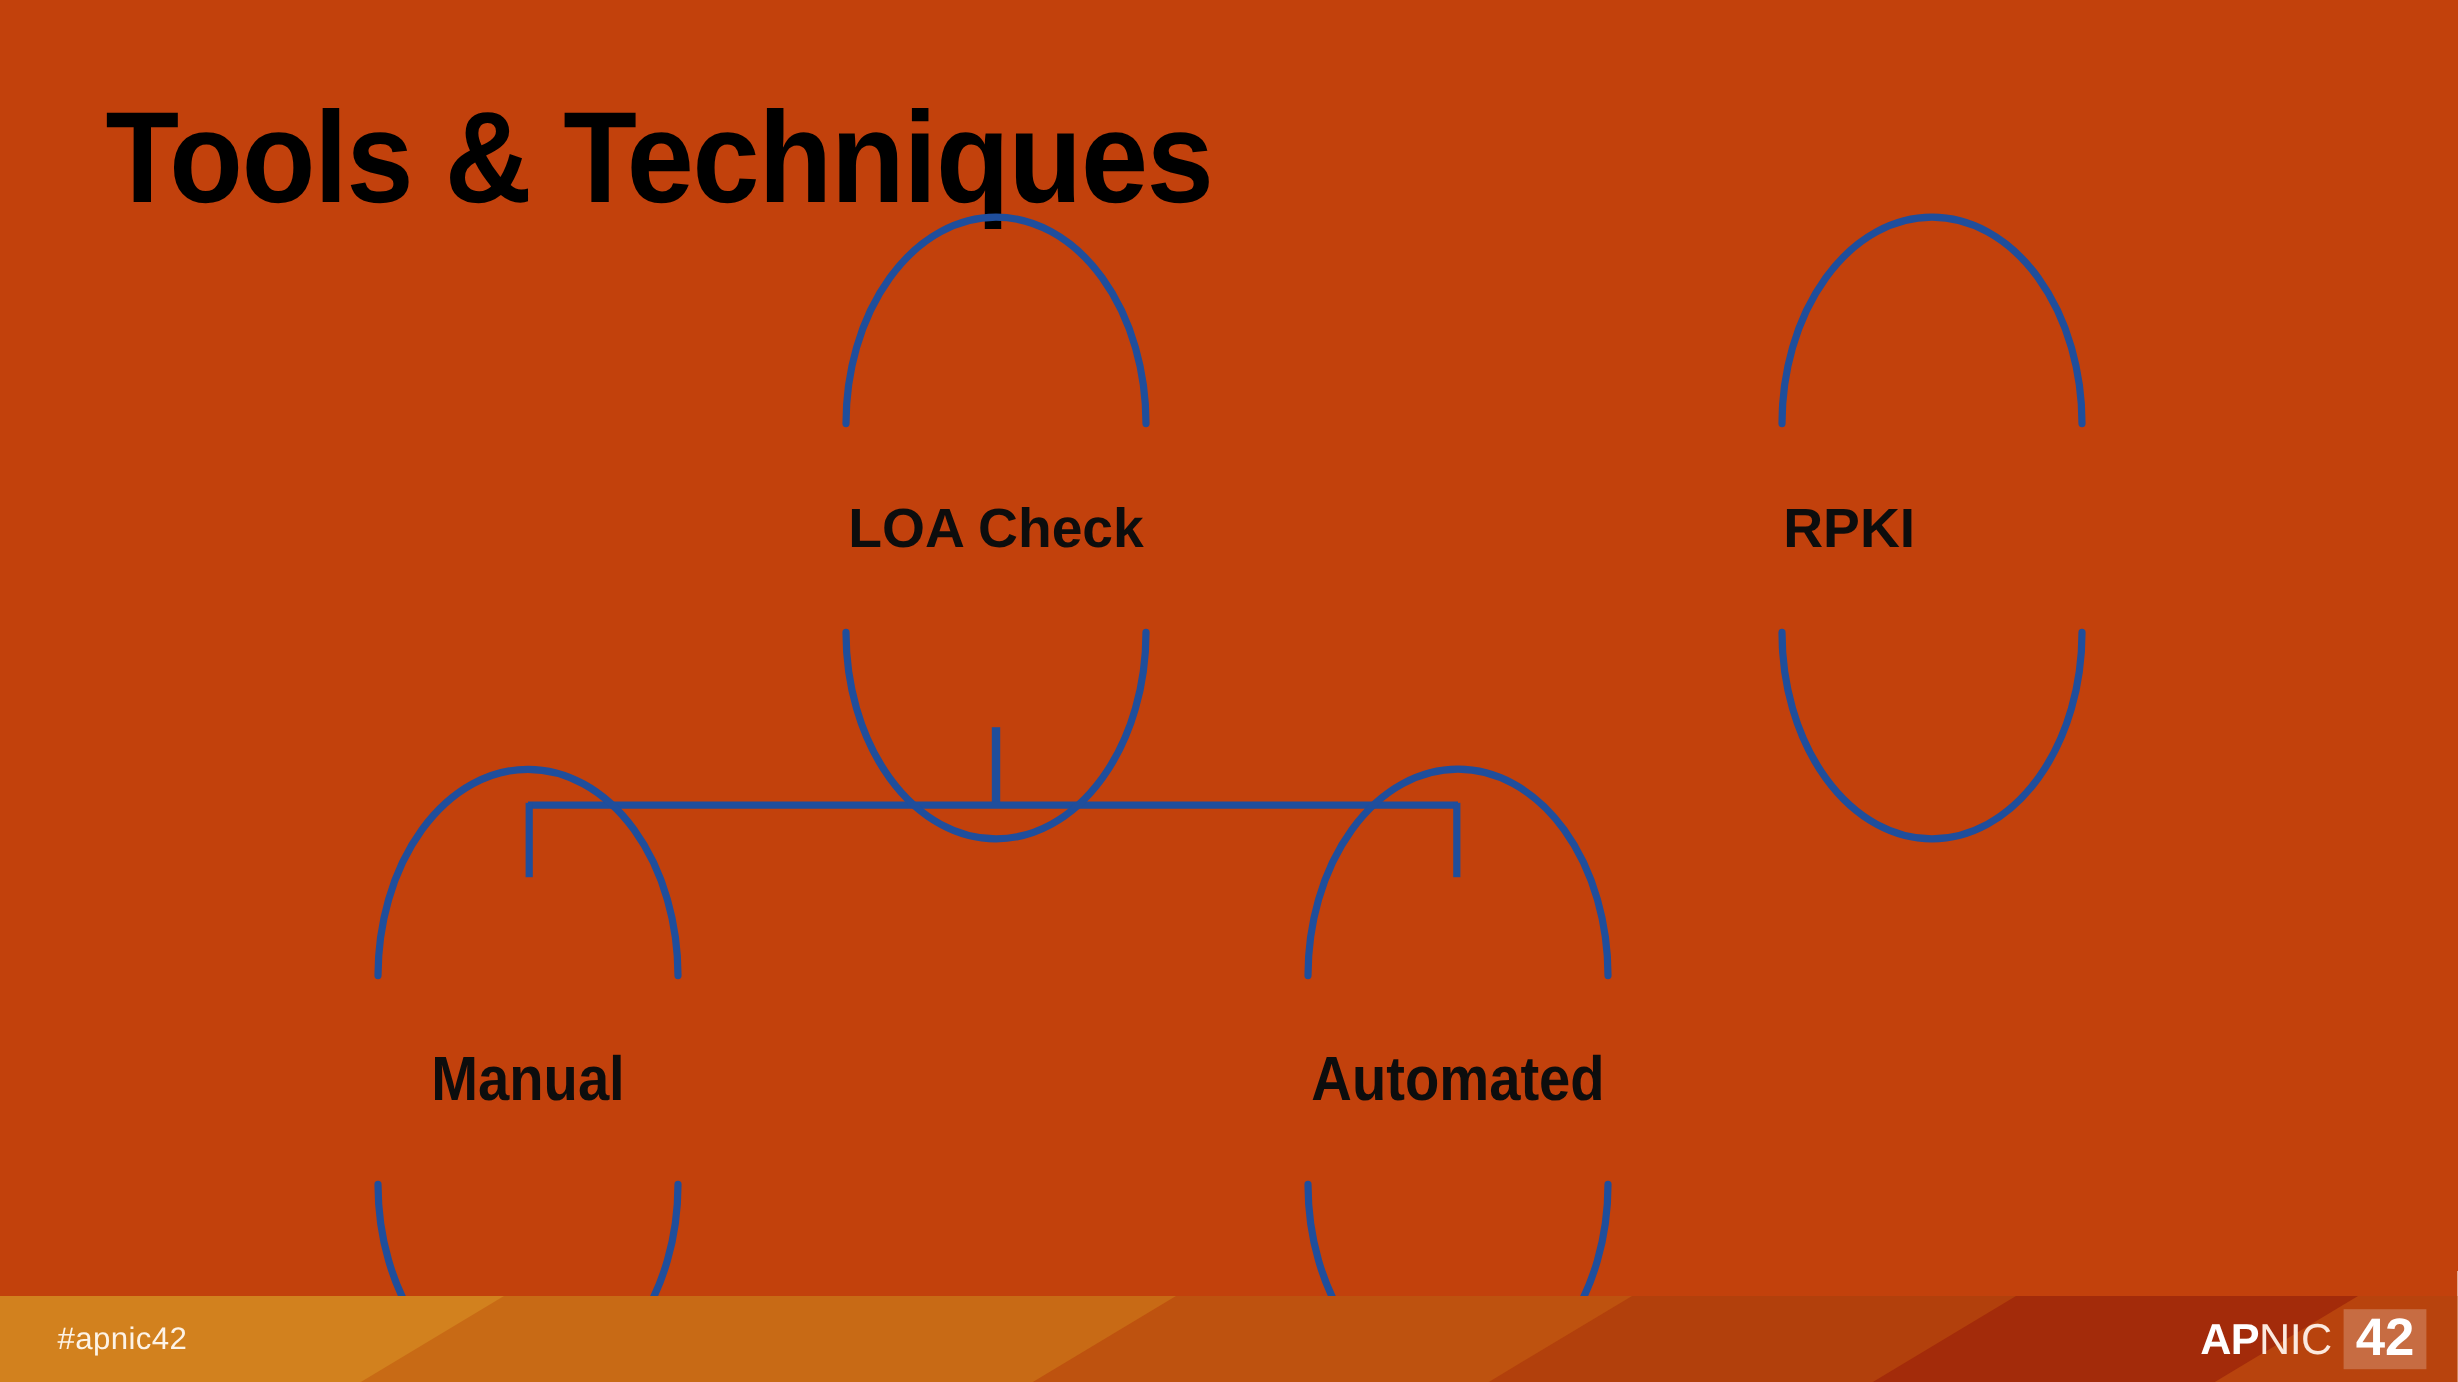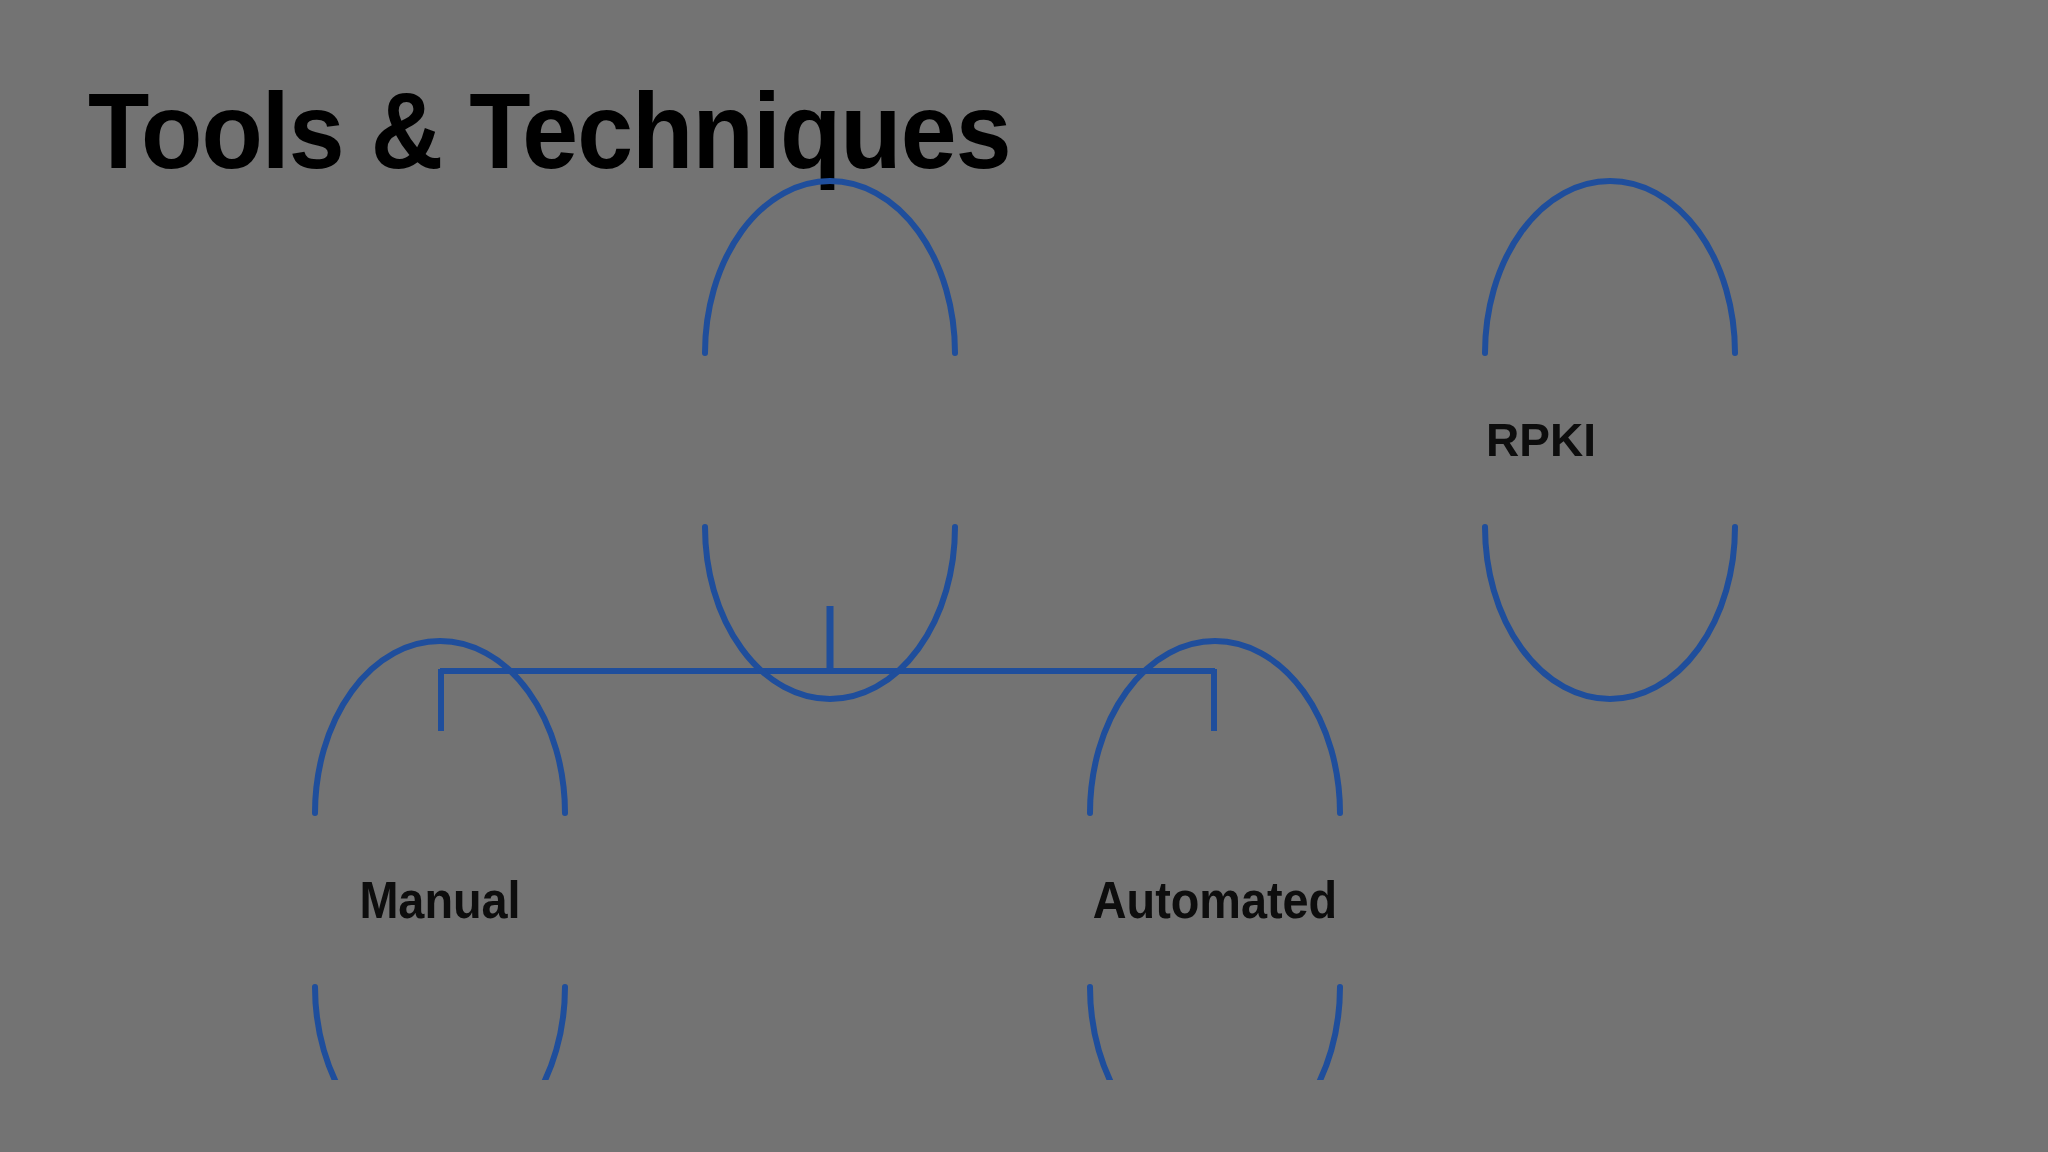--- a/index.html
+++ b/index.html
@@ -8,21 +8,21 @@
     padding: 0;
     background: #ffffff;
   }
   body {
     font-family: "Liberation Sans", sans-serif;
   }
   #slide {
     position: relative;
     width: 2048px;
     height: 1152px;
-    background: #737373;
+    background: #c2410c;
     overflow: hidden;
   }
 
   
   #slide-title {
     position: absolute;
     left: 88px;
     top: 74px;
     font-family: "Liberation Sans Narrow", "Liberation Sans", sans-serif;
     font-size: 108px;
@@ -151,21 +151,40 @@
       <path d="M 1485 527 A 125 172 0 0 0 1735 527"></path>
 
       <path d="M 315 813 A 125 172 0 0 1 565 813"></path>
       <path d="M 315 987 A 125 172 0 0 0 565 987"></path>
 
       <path d="M 1090 813 A 125 172 0 0 1 1340 813"></path>
       <path d="M 1090 987 A 125 172 0 0 0 1340 987"></path>
     </g>
   </svg>
 
+  <div class="node-label" style="left:830px; top:440px;">LOA Check</div>
 
   <div class="node-label" style="left:1541px; top:440px;">RPKI</div>
 
   <div class="node-label narrow" style="left:440px; top:900px;">Manual</div>
 
   <div class="node-label narrow" style="left:1215px; top:900px;">Automated</div>
 
+  <div id="footer">
+    <svg id="footer-svg" viewBox="0 0 2048 72" preserveAspectRatio="none">
+      <rect x="0" y="0" width="2048" height="72" fill="#D2811E"></rect>
+      <polygon points="300,72 420,0 2048,0 2048,72" fill="#C86A15"></polygon>
+      <polygon points="860,72 980,0 2048,0 2048,72" fill="#BE520F"></polygon>
+      <polygon points="1240,72 1360,0 2048,0 2048,72" fill="#B2400C"></polygon>
+      <polygon points="1560,72 1680,0 2048,0 2048,72" fill="#A32B0A"></polygon>
+      <polygon points="1845,72 1965,0 2048,0 2048,72" fill="#B8430D"></polygon>
+    </svg>
+
+    <div id="footer-hashtag">#apnic42</div>
+
+    <div id="footer-logo">
+      <span id="logo-ap">AP</span>
+      <span id="logo-nic">NIC</span>
+      <span id="logo-42">42</span>
+    </div>
+  </div>
 
 </div>
 
 </body></html>

